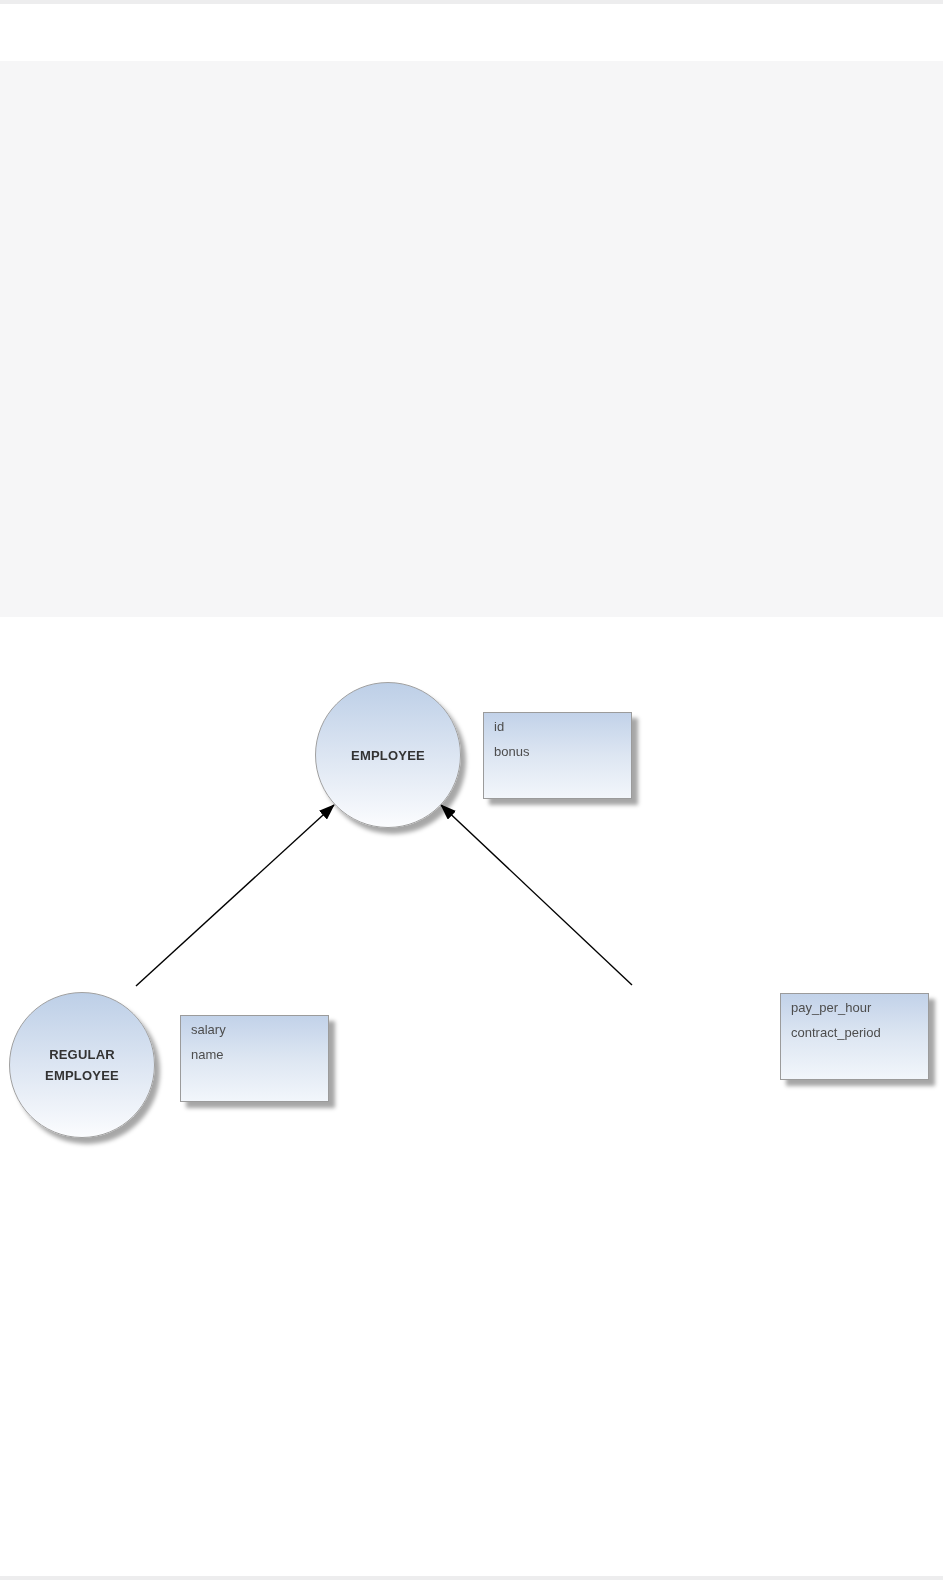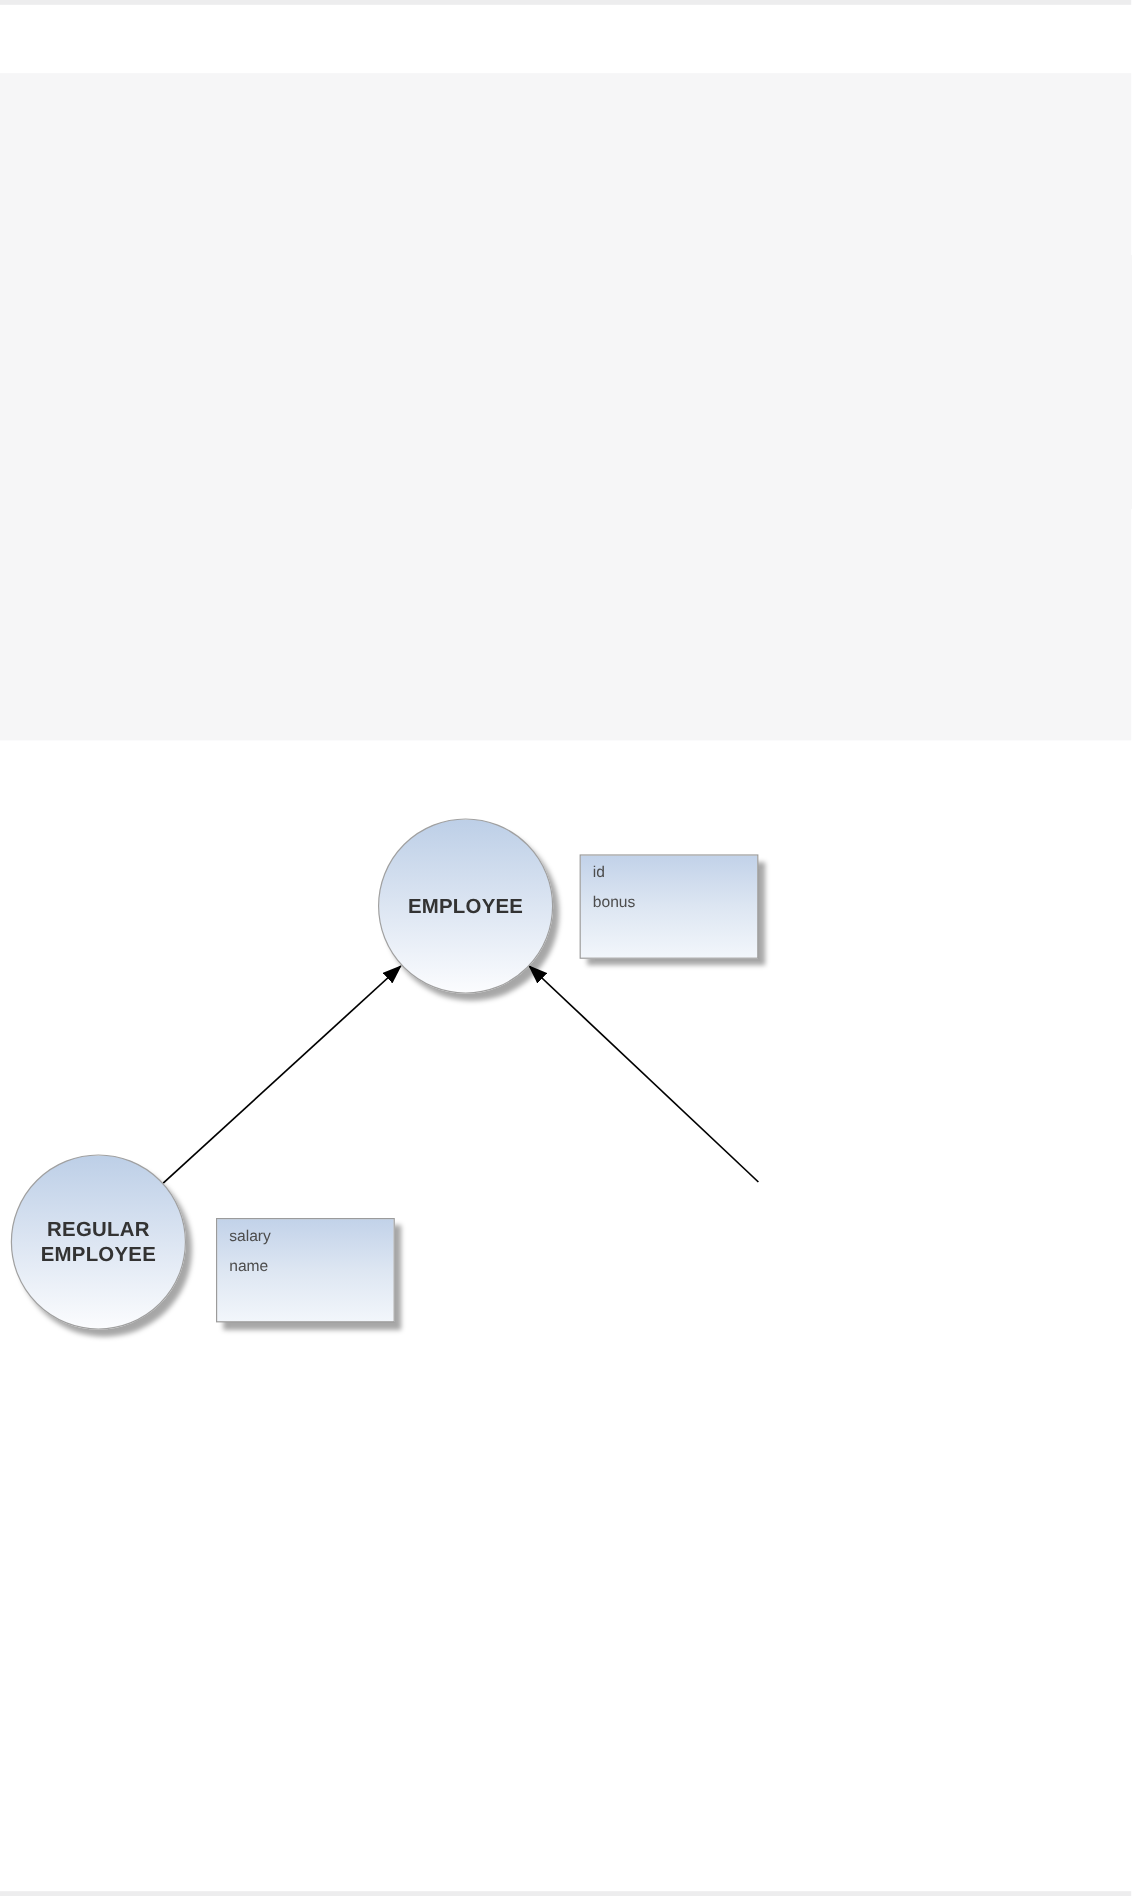--- a/index.html
+++ b/index.html
@@ -50,29 +50,29 @@
     border-radius: 50%;
     border: 1.5px solid #a0a0a0;
     background: linear-gradient(to bottom, #bdcfe7 0%, #d9e3f1 45%, #fbfcfe 100%);
     box-shadow: 5px 6px 4px rgba(0,0,0,0.35);
     display: flex;
     align-items: center;
     justify-content: center;
     text-align: center;
   }
   .entity-circle .label {
-    font-size: 17px;
+    font-size: 13px;
     font-weight: bold;
     color: #333333;
     line-height: 21px;
     letter-spacing: 0.2px;
     max-width: 118px;
   }
   .circle-employee   { left: 315px; top: 682px; }
-  .circle-regular    { left: 9px;   top: 962px; }
+  .circle-regular    { left: 9px;   top: 992px; }
   .circle-contract   { left: 612px; top: 962px; }
 
   .attr-box {
     position: absolute;
     width: 149px; height: 87px;
     border: 1px solid #9b9b9b;
     background: linear-gradient(to bottom, #c2d2e9 0%, #dde6f2 50%, #f2f6fb 100%);
     box-shadow: 6px 6px 4px rgba(0,0,0,0.35);
     padding: 1px 8px 0 10px;
   }
@@ -119,15 +119,19 @@
     <div class="entity-circle circle-regular">
       <div class="label">REGULAR EMPLOYEE</div>
     </div>
 
     <div class="attr-box box-regular">
       <div class="attr">salary</div>
       <div class="attr">name</div>
     </div>
 
 
+    <div class="attr-box box-contract">
+      <div class="attr">pay_per_hour</div>
+      <div class="attr">contract_period</div>
+    </div>
 
   </div>
 </div>
 
 </body></html>

